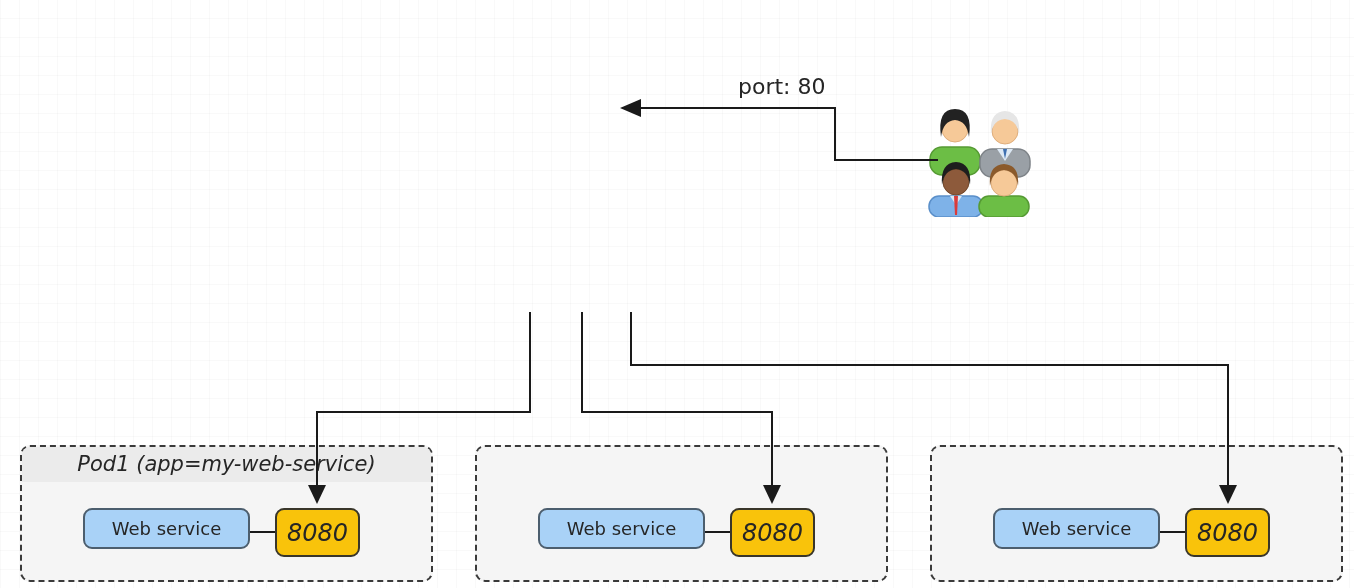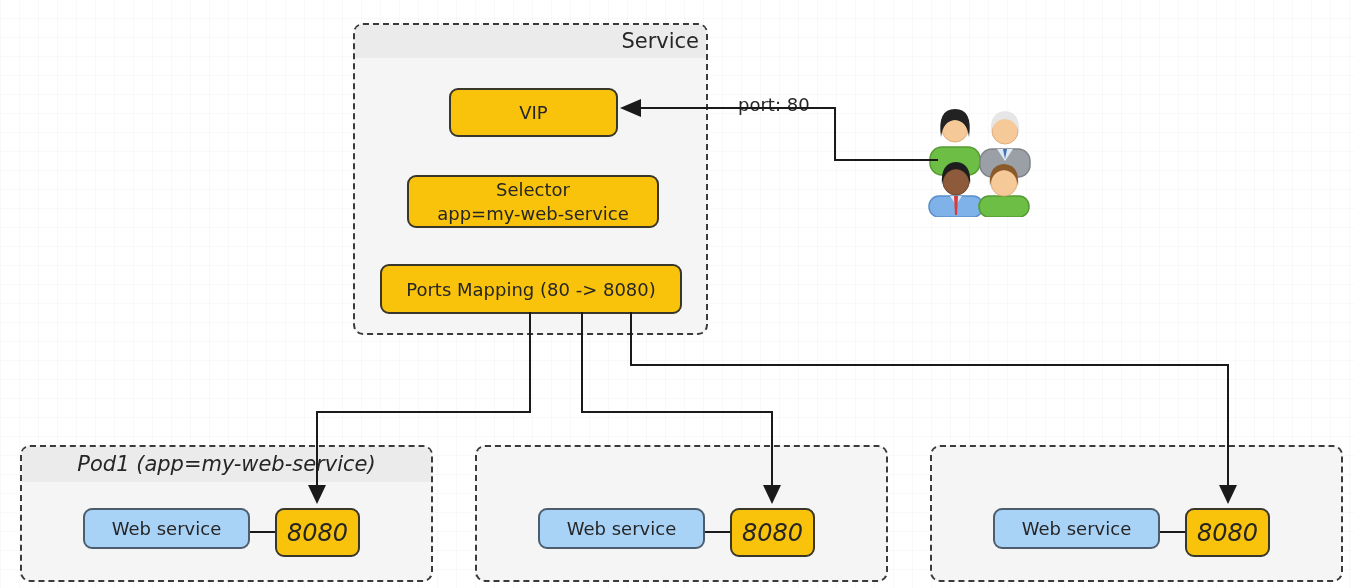--- a/index.html
+++ b/index.html
@@ -43,37 +43,28 @@
     box-sizing:border-box;border-radius:9px;text-align:center;z-index:2;
   }
   .node-yellow{background:var(--node-yellow);border:2px solid var(--node-yellow-border);}
   .node-blue{background:var(--node-blue);border:2px solid var(--node-blue-border);}
   .vip-node{left:94px;top:63px;width:169px;height:49px;font-size:18px;}
   .selector-node{left:52px;top:150px;width:252px;height:53px;font-size:18px;line-height:1.3;flex-direction:column;}
   .ports-node{left:25px;top:239px;width:302px;height:50px;font-size:18px;}
   .web-node{left:61px;top:61px;width:167px;height:41px;font-size:18px;}
   .port8080-node{left:253px;top:61px;width:85px;height:49px;font-size:24px;font-style:italic;}
   .node-link{position:absolute;left:227px;top:84px;width:26px;height:2px;background:var(--line-color);z-index:1;}
-  .port-label{position:absolute;left:738px;top:74px;font-size:18px;z-index:3;white-space:nowrap;margin-top:20px;}
+  .port-label{position:absolute;left:738px;top:74px;font-size:22px;z-index:3;white-space:nowrap;}
   .users-svg{position:absolute;left:926px;top:101px;z-index:4;}
 </style>
 </head>
 <body>
 
 <div class="canvas">
 
-  <div class="group service-group">
-    <div class="group-title">Service</div>
-    <div class="node node-yellow vip-node">VIP</div>
-    <div class="node node-yellow selector-node">
-      <div>Selector</div>
-      <div>app=my-web-service</div>
-    </div>
-    <div class="node node-yellow ports-node">Ports Mapping (80 -&gt; 8080)</div>
-  </div>
 
   <div class="port-label">port: 80</div>
 
   <svg class="users-svg" width="106" height="116" viewBox="0 0 106 116">
 
     <g>
       <rect x="4" y="46" width="50" height="28" rx="12" fill="#6CBE45" stroke="#559A33" stroke-width="1.5"></rect>
       <circle cx="29" cy="28" r="13" fill="#F6C998" stroke="#DFAE7C" stroke-width="1"></circle>
       <path d="M15,36 Q11,8 29,8 Q47,8 43,36 Q41,20 29,19 Q17,20 15,36 Z" fill="#222222"></path>
     </g>

